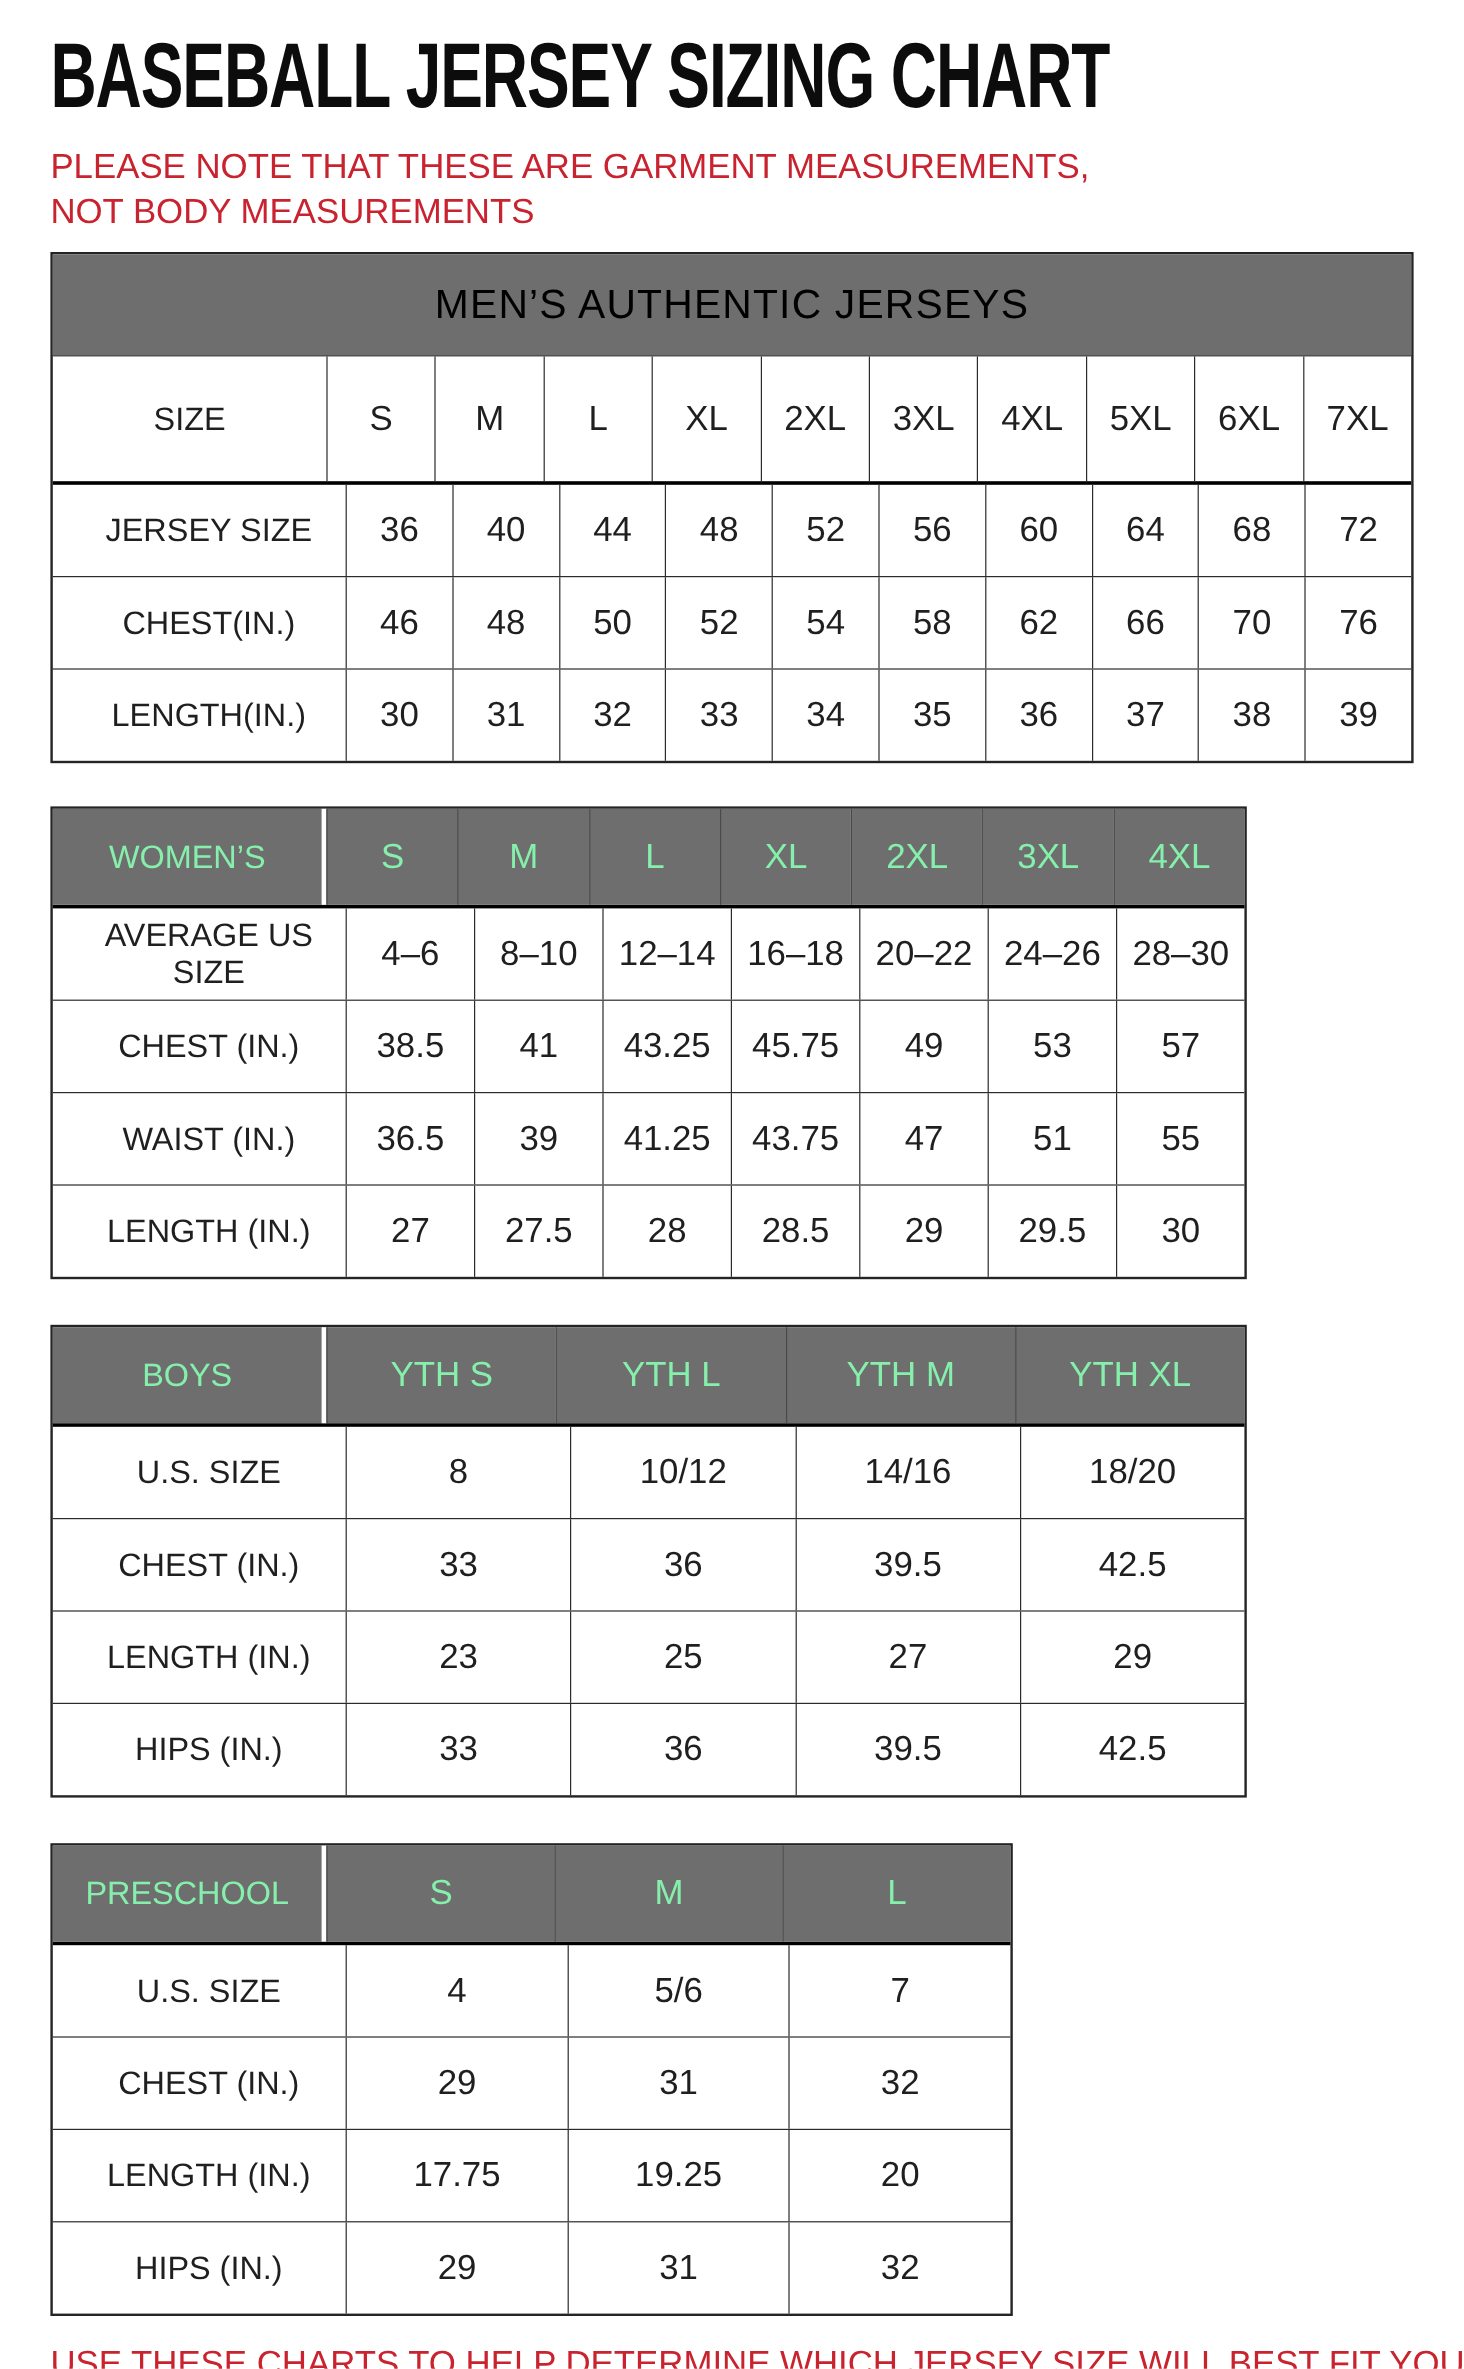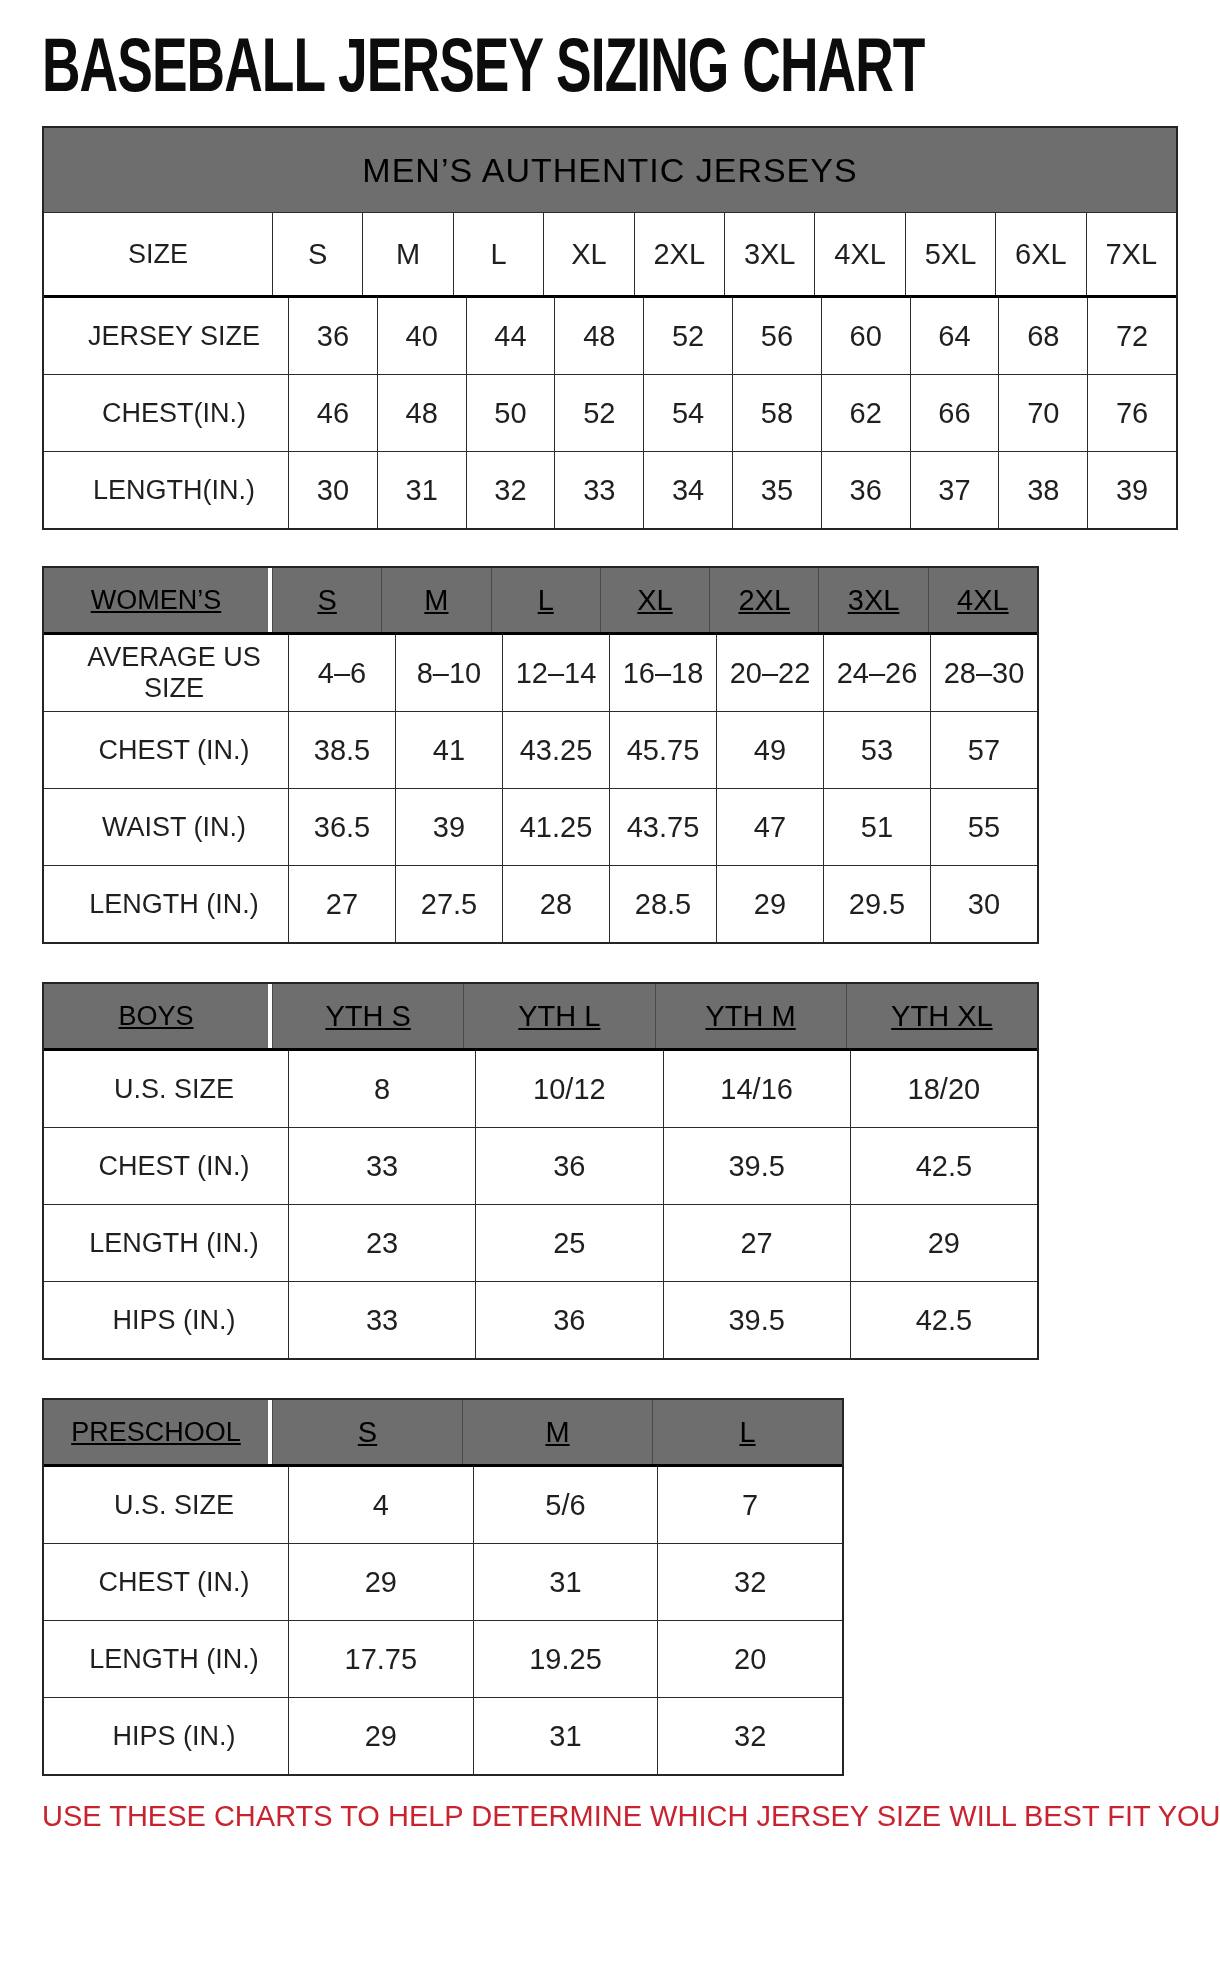--- a/index.html
+++ b/index.html
@@ -33,35 +33,35 @@
   .row > div {
     display:flex; align-items:center; justify-content:center;
     text-align:center; height:76px;
     border-left:1px solid #2b2b2b;
     font-size:29px;
   }
   .row > div:first-child { border-left:none; padding:0 20px; font-size:27px; }
   .row + .row { border-top:1px solid #2b2b2b;padding-left:16px; }
 
   
-  .ghead > div { background:#6e6e6e; color:#000000; height:64px; border-left:1px solid #4a4a4a;text-decoration:underline; }
+  .ghead > div { background:#6e6e6e; color:#86efac; height:80px; border-left:1px solid #4a4a4a; }
   .ghead > div:first-child { border-left:none; border-right:4px solid #ffffff; }
   .ghead { border-bottom:3px solid #000000; }
   .ghead + .row { border-top:none; }
 
   
   .mens { width:1136px; margin-top:14px; }
   .mens-banner {
     height:84px; background:#6e6e6e; color:#000000;
     display:flex; align-items:center; justify-content:center;
     font-size:34px; letter-spacing:1px;
   }
   .mens-cols { grid-template-columns:228px repeat(10, 1fr); }
   .mens .size-row { border-top:1px solid #2b2b2b; border-bottom:3px solid #000000; }
-  .mens .size-row > div { height:82px; }
+  .mens .size-row > div { height:104px; }
   .mens .size-row + .row { border-top:none; }
 
   
   .womens { width:997px; margin-top:36px; }
   .w-cols { grid-template-columns:228px repeat(7, 1fr); }
 
   
   .boys { width:997px; margin-top:38px; }
   .b-cols { grid-template-columns:228px repeat(4, 1fr); }
 
@@ -77,20 +77,21 @@
 </style>
 </head>
 <body>
 
 <div class="page">
 
   <div class="title-wrap">
     <span class="title">BASEBALL JERSEY SIZING CHART</span>
   </div>
 
+  <div class="note">PLEASE NOTE THAT THESE ARE GARMENT MEASUREMENTS, NOT BODY MEASUREMENTS</div>
 
   <div class="tbl mens">
     <div class="mens-banner">MEN’S AUTHENTIC JERSEYS</div>
     <div class="row mens-cols size-row">
       <div>SIZE</div>
       <div>S</div>
       <div>M</div>
       <div>L</div>
       <div>XL</div>
       <div>2XL</div>

